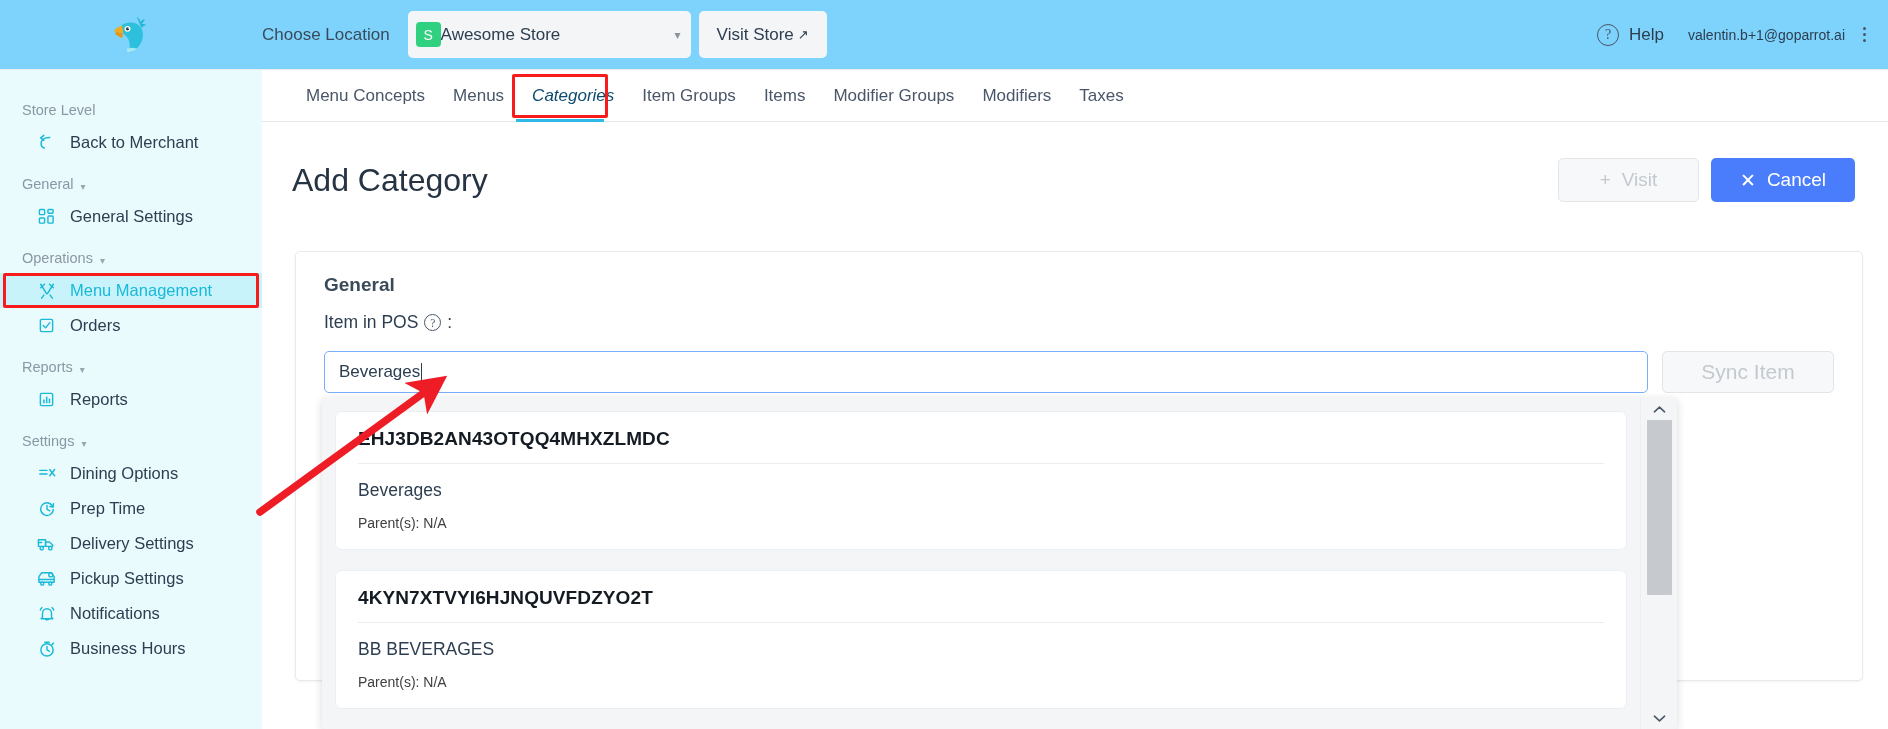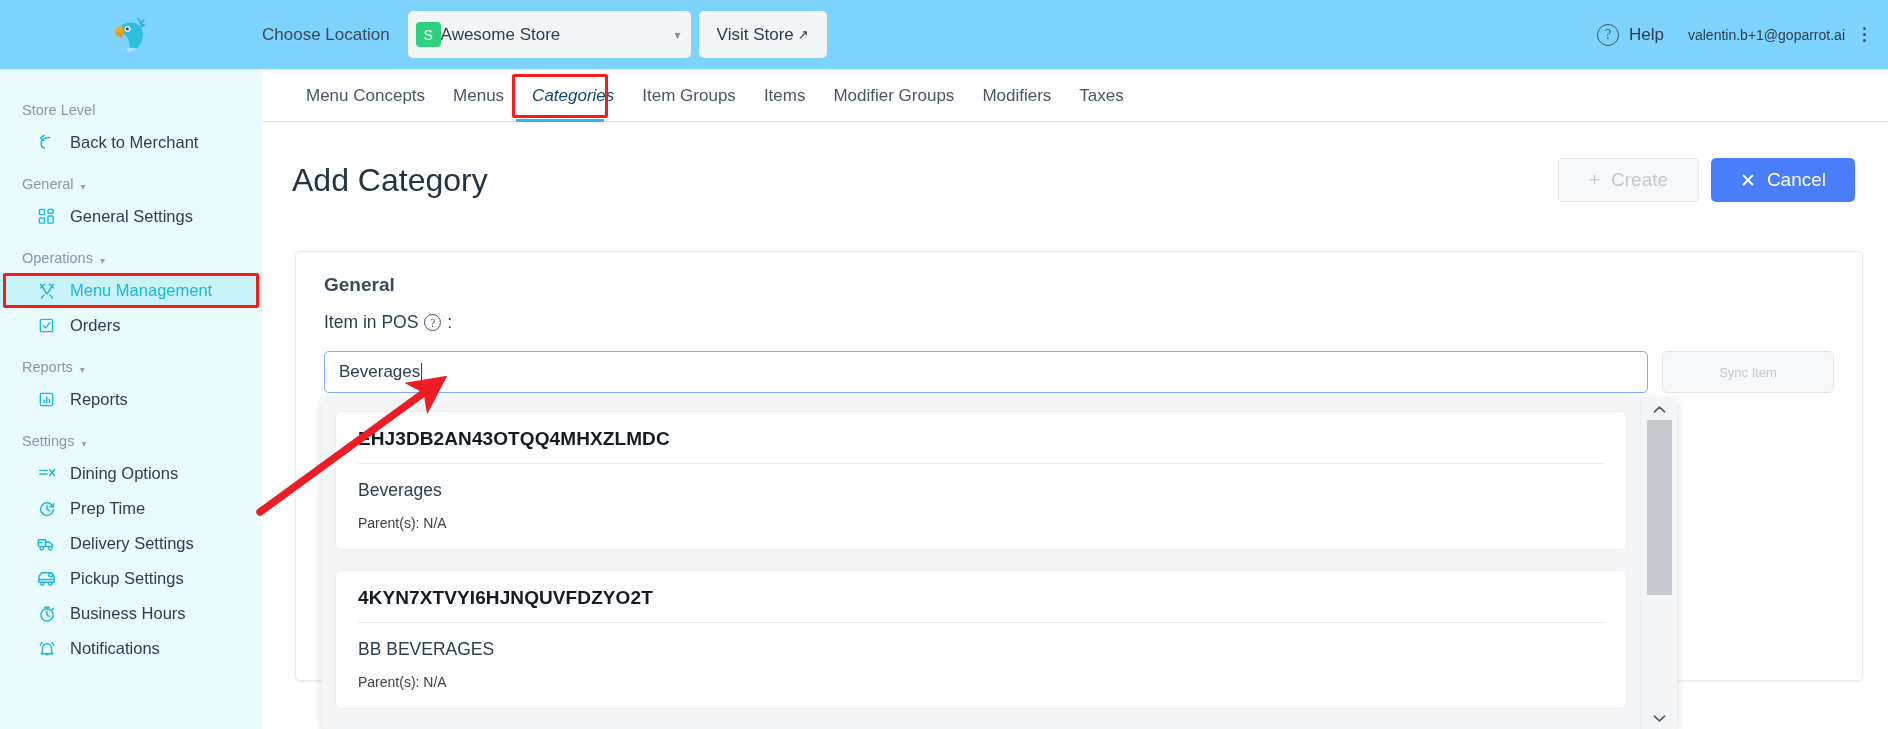--- a/index.html
+++ b/index.html
@@ -197,21 +197,21 @@
   #caret {
     display: inline-block; width: 1px; height: 19px;
     background: #2c3e50; margin-left: 1px;
     animation: blink 1.06s step-end infinite;
   }
   @keyframes blink { 50% { opacity: 0; } }
   #sync-item-btn {
     width: 176px; height: 42px;
     background: #f7f8f9; border: 1px solid #e3e6e9; border-radius: 5px;
     display: flex; align-items: center; justify-content: center;
-    font-size: 13px; color: #c3c9cf; cursor: pointer;
+    font-size: 21px; color: #c3c9cf; cursor: pointer;
   }
   #bg-field-b1 {
     position: absolute; left: 32px; top: 400px;
     width: 745px; height: 44px;
     border: 1px solid #e3e6e9; border-radius: 5px; background:#fff;
   }
   #bg-field-b2 {
     position: absolute; left: 790px; top: 400px;
     width: 200px; height: 44px;
     border: 1px solid #e3e6e9; border-radius: 5px; background:#fff;
@@ -440,40 +440,40 @@
           <circle cx="14" cy="15.4" r="1.6"></circle>
         <path d="M2 11 H18"></path>
           <circle cx="14.5" cy="6.2" r="2.1"></circle>
       </svg>
     </span>
     <span>Pickup Settings</span>
   </div>
 
   <div class="side-item">
     <span class="sicon">
+      <svg width="18" height="18" viewBox="0 0 20 20" fill="none" stroke="#19b9d8" stroke-width="1.6" stroke-linecap="round" stroke-linejoin="round">
+        <path d="M5 13.5 V9.2 A5 5 0 0 1 15 9.2 V13.5 L16.5 15.2 H3.5 Z"></path>
+          <path d="M8.2 15.2 A1.9 1.9 0 0 0 11.8 15.2"></path>
+        <path d="M2.6 5.5 A5 5 0 0 1 4.4 3"></path>
+          <path d="M17.4 5.5 A5 5 0 0 0 15.6 3"></path>
+      </svg>
+    </span>
+    <span>Notifications</span>
+  </div>
+
+  <div class="side-item">
+    <span class="sicon">
       <svg width="18" height="18" viewBox="0 0 20 20" fill="none" stroke="#19b9d8" stroke-width="1.6" stroke-linecap="round">
         <circle cx="10" cy="11" r="6.8"></circle>
           <path d="M10 7.2 V11 L12.6 12.6"></path>
           <path d="M7.6 2.6 H12.4"></path>
           <path d="M15.6 5 L17.2 3.5"></path>
       </svg>
     </span>
     <span>Business Hours</span>
-  </div>
-
-  <div class="side-item">
-    <span class="sicon">
-      <svg width="18" height="18" viewBox="0 0 20 20" fill="none" stroke="#19b9d8" stroke-width="1.6" stroke-linecap="round" stroke-linejoin="round">
-        <path d="M5 13.5 V9.2 A5 5 0 0 1 15 9.2 V13.5 L16.5 15.2 H3.5 Z"></path>
-          <path d="M8.2 15.2 A1.9 1.9 0 0 0 11.8 15.2"></path>
-        <path d="M2.6 5.5 A5 5 0 0 1 4.4 3"></path>
-          <path d="M17.4 5.5 A5 5 0 0 0 15.6 3"></path>
-      </svg>
-    </span>
-    <span>Notifications</span>
   </div>
 </div>
 
 <div id="main">
 
   <div id="tabbar">
     <div class="tab">Menu Concepts</div>
     <div class="tab">Menus</div>
     <div class="tab selected">Categories</div>
     <div class="tab">Item Groups</div>
@@ -483,21 +483,21 @@
     <div class="tab">Taxes</div>
     <div id="tab-underline"></div>
     <div id="tab-highlight"></div>
   </div>
 
   <div id="page-head">
     <div id="page-title">Add Category</div>
     <div id="page-actions">
       <div class="btn" id="create-btn">
         <span>+</span>
-        <span>Create</span>
+        <span>Visit</span>
       </div>
       <div class="btn" id="cancel-btn">
         <span>✕</span>
         <span>Cancel</span>
       </div>
     </div>
   </div>
 </div>
 
 <div id="general-card">

